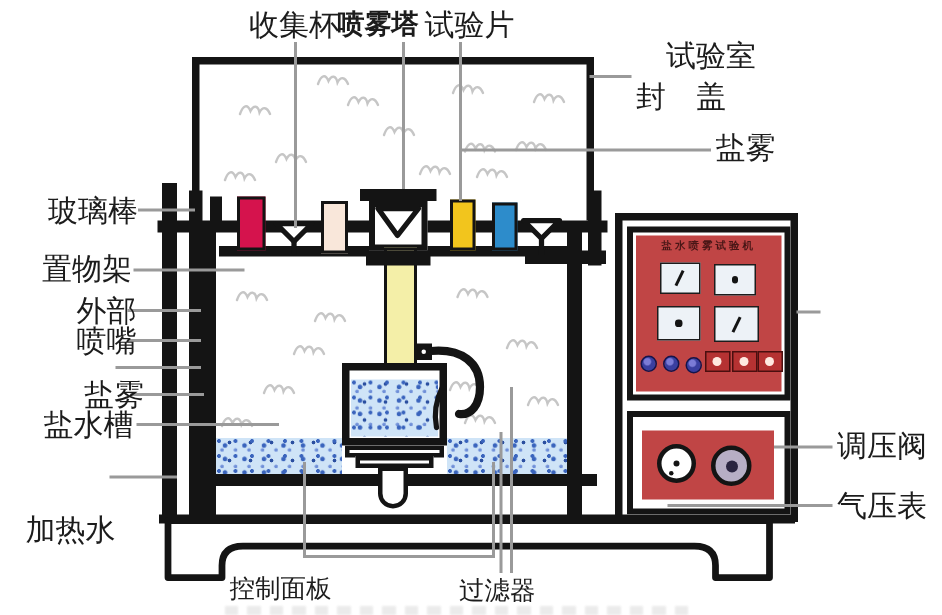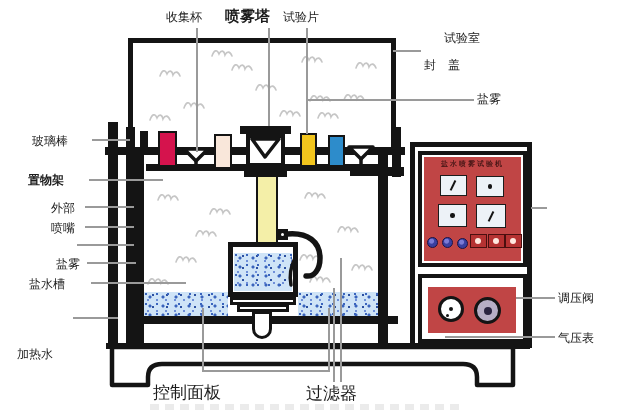--- a/index.html
+++ b/index.html
@@ -1,22 +1,22 @@
 <!DOCTYPE html>
 <html style="--line: #141414; --leader: #9a9a9a; --sample-red: #d5134d; --sample-cream: #f9e7da; --sample-yellow: #f2c51d; --sample-blue: #2d8ccb; --tower-yellow: #f4efa8; --panel-red: #c04545; --water-base: #cfe4f7; --water-speck: #3a64bd; --knob-gray: #b7aec5; --btn-blue: #3a3fa0; --btn-red: #b53232; --fog: #c6c6c6;"><head>
 <meta charset="utf-8">
 <style>
   html,body{margin:0;padding:0;background:#ffffff;}
   #canvas{position:relative;width:628px;height:410px;background:#fff;overflow:hidden;
           font-family:"Liberation Serif","DejaVu Serif",serif;}
   .abs{position:absolute;}
   .blk{position:absolute;background:var(--line);}
   .whitebox{position:absolute;background:#fff;}
-  .label{position:absolute;color:#1c1c1c;font-size:12px;line-height:19px;white-space:nowrap;z-index:6;}
-  .label.bold{font-weight:bold;font-size:15px;}
+  .label{position:absolute;color:#1c1c1c;font-size:20px;line-height:19px;white-space:nowrap;z-index:6;}
+  .label.bold{font-weight:bold;font-size:18px;}
   .leader{position:absolute;background:var(--leader);z-index:5;}
   .layer{position:absolute;left:0;top:0;z-index:1;}
   .structsvg{position:absolute;left:0;top:0;z-index:4;}
   .z0{z-index:0}.z2{z-index:2}.z3{z-index:3}.z4{z-index:4}
   .water{background-color:var(--water-base);
     background-image:
       radial-gradient(circle at 2px 2px, var(--water-speck) 1.1px, transparent 1.5px),
       radial-gradient(circle at 6px 5px, var(--water-speck) 1.3px, transparent 1.8px),
       radial-gradient(circle at 4px 8px, #6f8fd8 1px, transparent 1.4px),
       radial-gradient(circle at 9px 3px, #2b4fa0 1px, transparent 1.5px);
@@ -183,21 +183,21 @@
   <div class="leader" style="left:333px;top:288px;width:2px;height:94px;"></div>
   <div class="leader" style="left:340px;top:258px;width:2px;height:124px;"></div>
 
   <div class="label" style="left:166px;top:8px;">收集杯</div>
   <div class="label bold" style="left:225px;top:7px;">喷雾塔</div>
   <div class="label" style="left:283px;top:8px;">试验片</div>
   <div class="label" style="left:444px;top:29px;">试验室</div>
   <div class="label" style="left:424px;top:56px;">封　盖</div>
   <div class="label" style="left:477px;top:90px;">盐雾</div>
   <div class="label" style="left:32px;top:132px;">玻璃棒</div>
-  <div class="label" style="left:28px;top:171px;font-weight:bold;">置物架</div>
+  <div class="label" style="left:28px;top:171px;">置物架</div>
   <div class="label" style="left:51px;top:199px;">外部</div>
   <div class="label" style="left:51px;top:219px;">喷嘴</div>
   <div class="label" style="left:56px;top:255px;">盐雾</div>
   <div class="label" style="left:29px;top:275px;">盐水槽</div>
   <div class="label" style="left:17px;top:309px;margin-top:36px;">加热水</div>
   <div class="label" style="left:558px;top:289px;">调压阀</div>
   <div class="label" style="left:558px;top:329px;">气压表</div>
   <div class="label" style="left:153px;top:383px;font-size:17px;">控制面板</div>
   <div class="label" style="left:306px;top:384px;font-size:17px;">过滤器</div>
 

